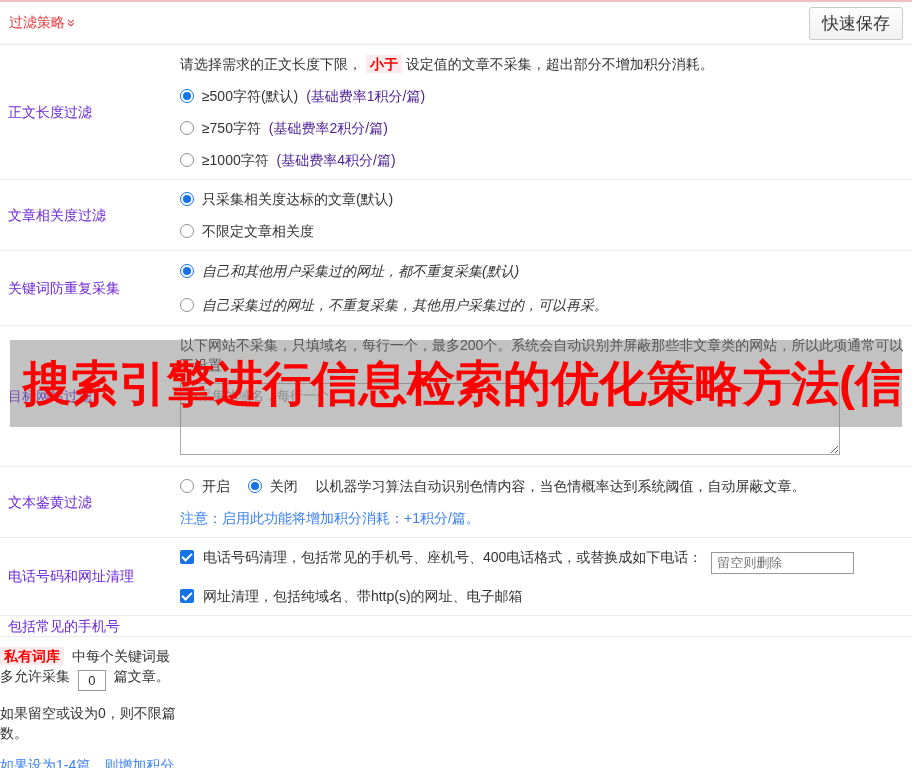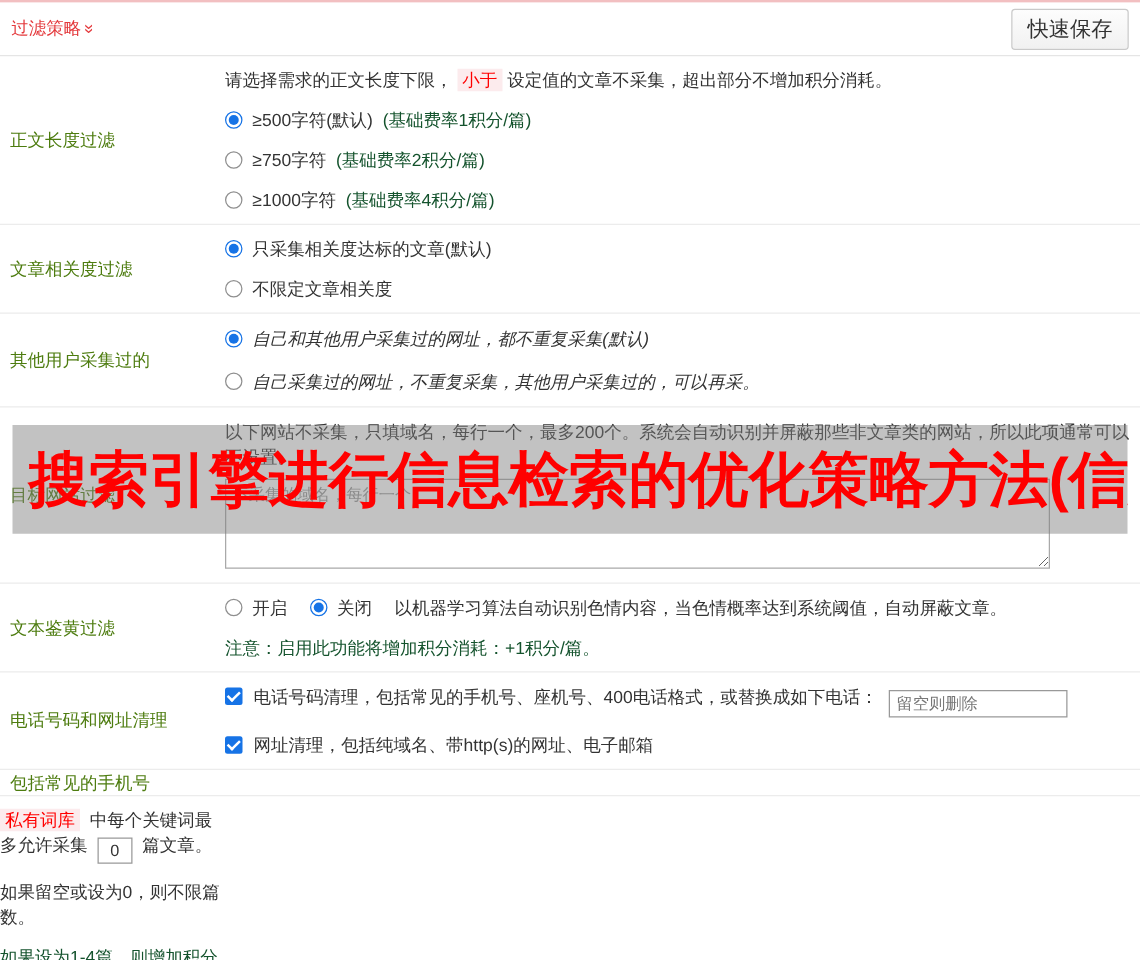--- a/index.html
+++ b/index.html
@@ -42,34 +42,35 @@
     cursor: pointer;
   }
   
   .row {
     display: grid;
     grid-template-columns: 180px 1fr;
     border-bottom: 1px solid #ececec;
     padding-right: 8px;
   }
   .row-label {
-    color: #4d7c0f;
+    color: #6d28d9;
     padding-left: 8px;
     align-self: center;
     line-height: 20px;
   }
   .row-content { padding: 3px 0; }
   .line { padding: 6px 0; line-height: 20px; }
   .pad-v { padding-top: 7px; padding-bottom: 7px; }
-  .red { color: #14532d; }
-  .red-note { color: #14532d; }
+  .red { color: #4c1d95; }
+  .red-note { color: #3b82f6; }
   .hl {
     color: #ff0000;
     background: #fcebed;
     padding: 1px 4px;
+    font-weight: bold;
   }
   .sp { margin-left: 4px; }
   .gap-r { margin-right: 14px; text-align: right; }
   
   .radio {
     width: 14px; height: 14px;
     border: 1px solid #8f8f8f;
     border-radius: 50%;
     display: inline-block;
     vertical-align: -2px;
@@ -217,21 +218,21 @@
   <div class="row-content" style="grid-column: 2; font-style: italic;">
     <div class="line pad-v">
       <span class="radio checked"></span>
       <span>自己和其他用户采集过的网址，都不重复采集(默认)</span>
     </div>
     <div class="line pad-v">
       <span class="radio"></span>
       <span>自己采集过的网址，不重复采集，其他用户采集过的，可以再采。</span>
     </div>
   </div>
-  <div class="row-label" style="grid-column: 1; grid-row: 1;">其他用户采集过的</div>
+  <div class="row-label" style="grid-column: 1; grid-row: 1;">关键词防重复采集</div>
 </div>
 
 <div class="row">
   <div class="row-label">目标网站过滤</div>
   <div class="row-content">
     <div class="line">以下网站不采集，只填域名，每行一个，最多200个。系统会自动识别并屏蔽那些非文章类的网站，所以此项通常可以不设置。</div>
     <textarea class="domain-textarea" placeholder="不采集的域名，每行一个" style=""></textarea>
   </div>
 </div>
 

